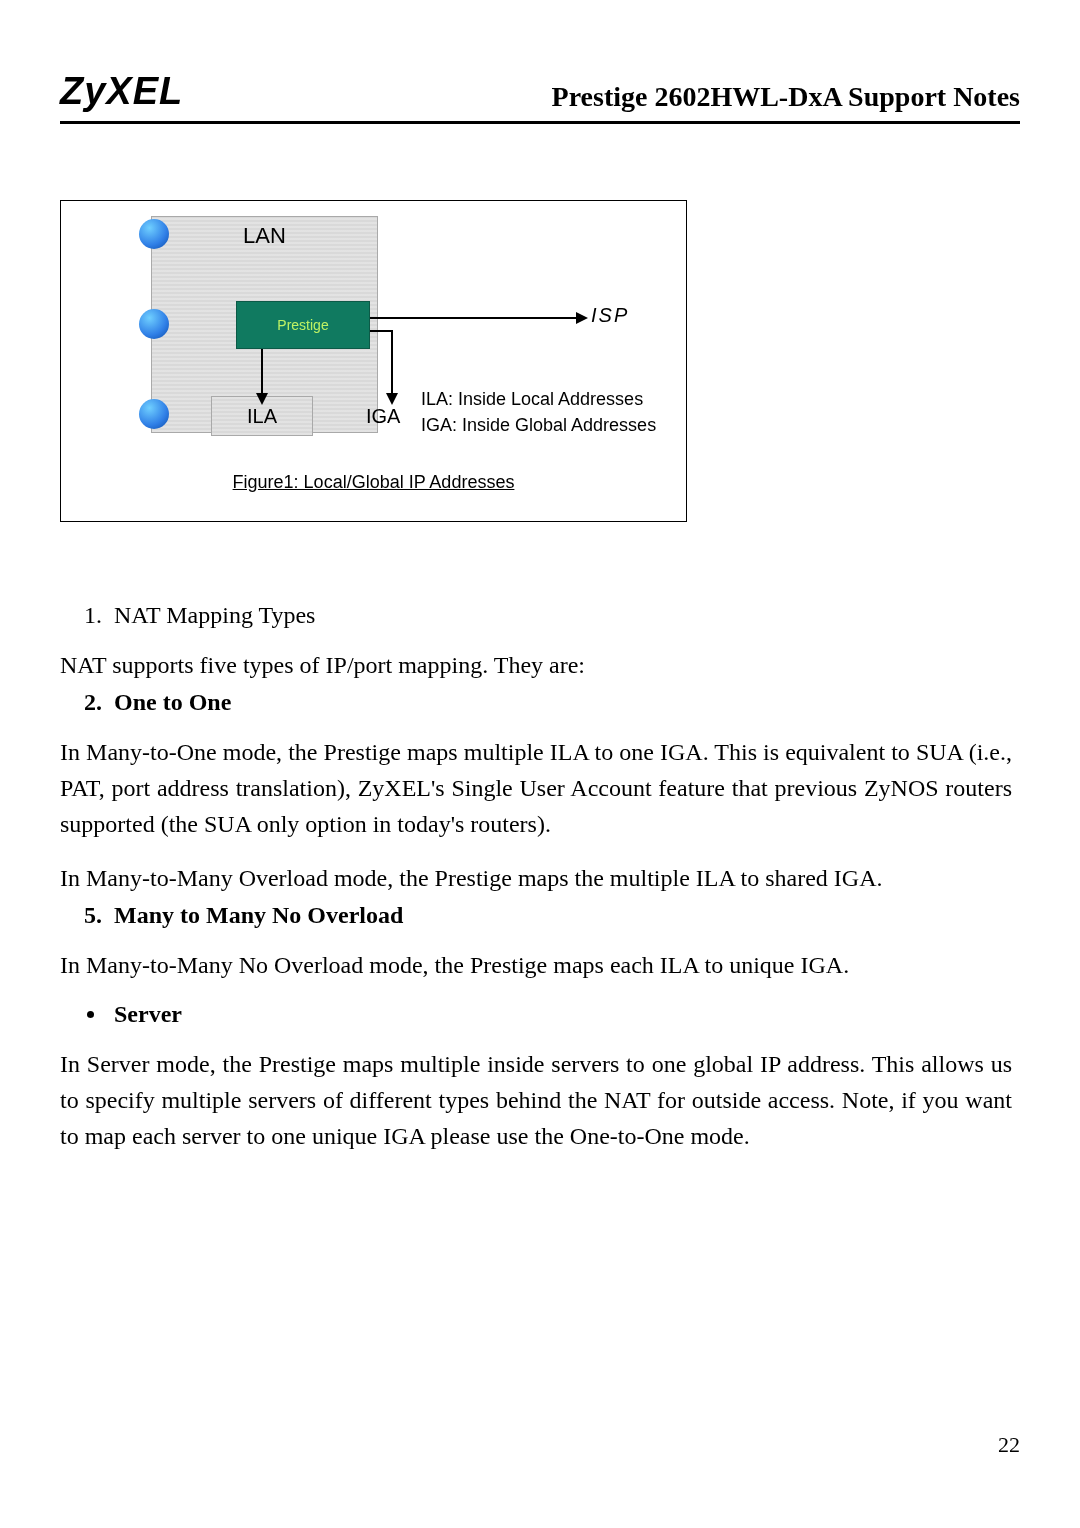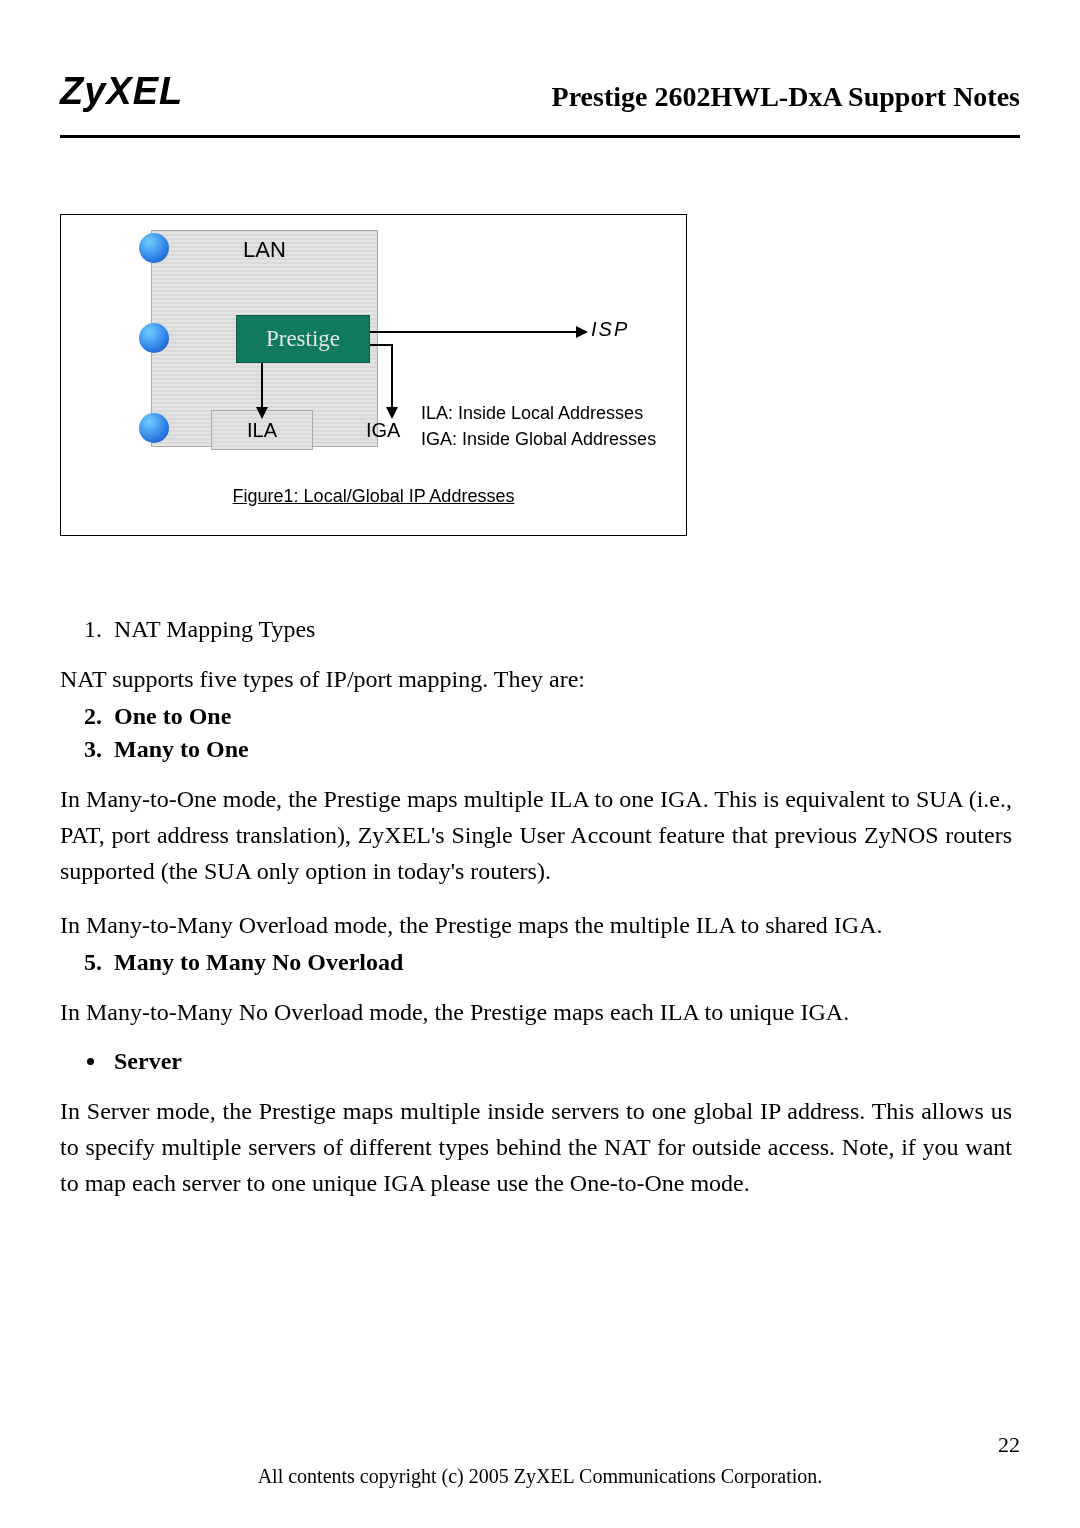--- a/index.html
+++ b/index.html
@@ -18,21 +18,21 @@
     box-sizing: border-box;
     height: 100%;
     position: relative;
   }
   
   .hdr {
     display: flex;
     align-items: flex-end;
     justify-content: space-between;
     border-bottom: 3px solid #000;
-    padding-bottom: 22px;
+    padding-bottom: 8px;
     gap: 48px;
   }
   .logo {
     font-family: Arial, Helvetica, sans-serif;
     font-weight: 900;
     font-style: italic;
     font-size: 38px;
     letter-spacing: 1px;
   }
   .hdr-title {
@@ -65,23 +65,23 @@
     margin-top: 6px;
   }
   .prestige-box {
     position: absolute;
     left: 175px;
     top: 100px;
     width: 132px;
     height: 46px;
     background: #107a60;
     border: 1px solid #0c5a47;
-    color: #e5e5e5;
-    font-family: Liberation Serif, serif;
-    font-size: 23px;
+    color: #bef264;
+    font-family: Liberation Sans, sans-serif;
+    font-size: 14px;
     text-align: center;
     line-height: 46px;
     z-index: 2;
   }
   .ila-panel {
     position: absolute;
     left: 150px;
     top: 195px;
     width: 100px;
     height: 38px;
@@ -233,33 +233,29 @@
   <div class="content">
     <ol class="num">
       <li>NAT Mapping Types</li>
     </ol>
     <p class="body">NAT supports five types of IP/port mapping. They are:</p>
 
     <ol class="num" start="2">
       <li class="bold">One to One</li>
     </ol>
 
-    <ol class="num" start="3">
-      <li class="bold">Many to One</li>
-    </ol>
     <p class="body">In Many-to-One mode, the Prestige maps multiple ILA to one IGA. This is equivalent to SUA (i.e., PAT, port address translation), ZyXEL's Single User Account feature that previous ZyNOS routers supported (the SUA only option in today's routers).</p>
 
     <p class="body">In Many-to-Many Overload mode, the Prestige maps the multiple ILA to shared IGA.</p>
 
     <ol class="num" start="5">
       <li class="bold">Many to Many No Overload</li>
     </ol>
     <p class="body">In Many-to-Many No Overload mode, the Prestige maps each ILA to unique IGA.</p>
 
     <ul class="bullet">
       <li>Server</li>
     </ul>
     <p class="body">In Server mode, the Prestige maps multiple inside servers to one global IP address. This allows us to specify multiple servers of different types behind the NAT for outside access. Note, if you want to map each server to one unique IGA please use the One-to-One mode.</p>
   </div>
 
   <div class="page-num">22</div>
-  <div class="copyright">All contents copyright (c) 2005 ZyXEL Communications Corporation.</div>
 </div>
 
 </body></html>

